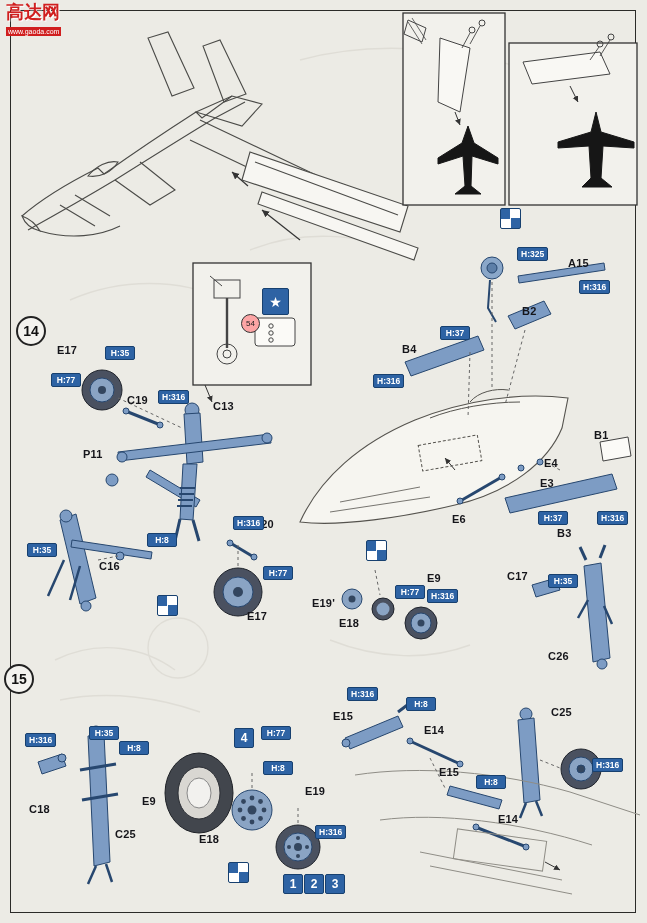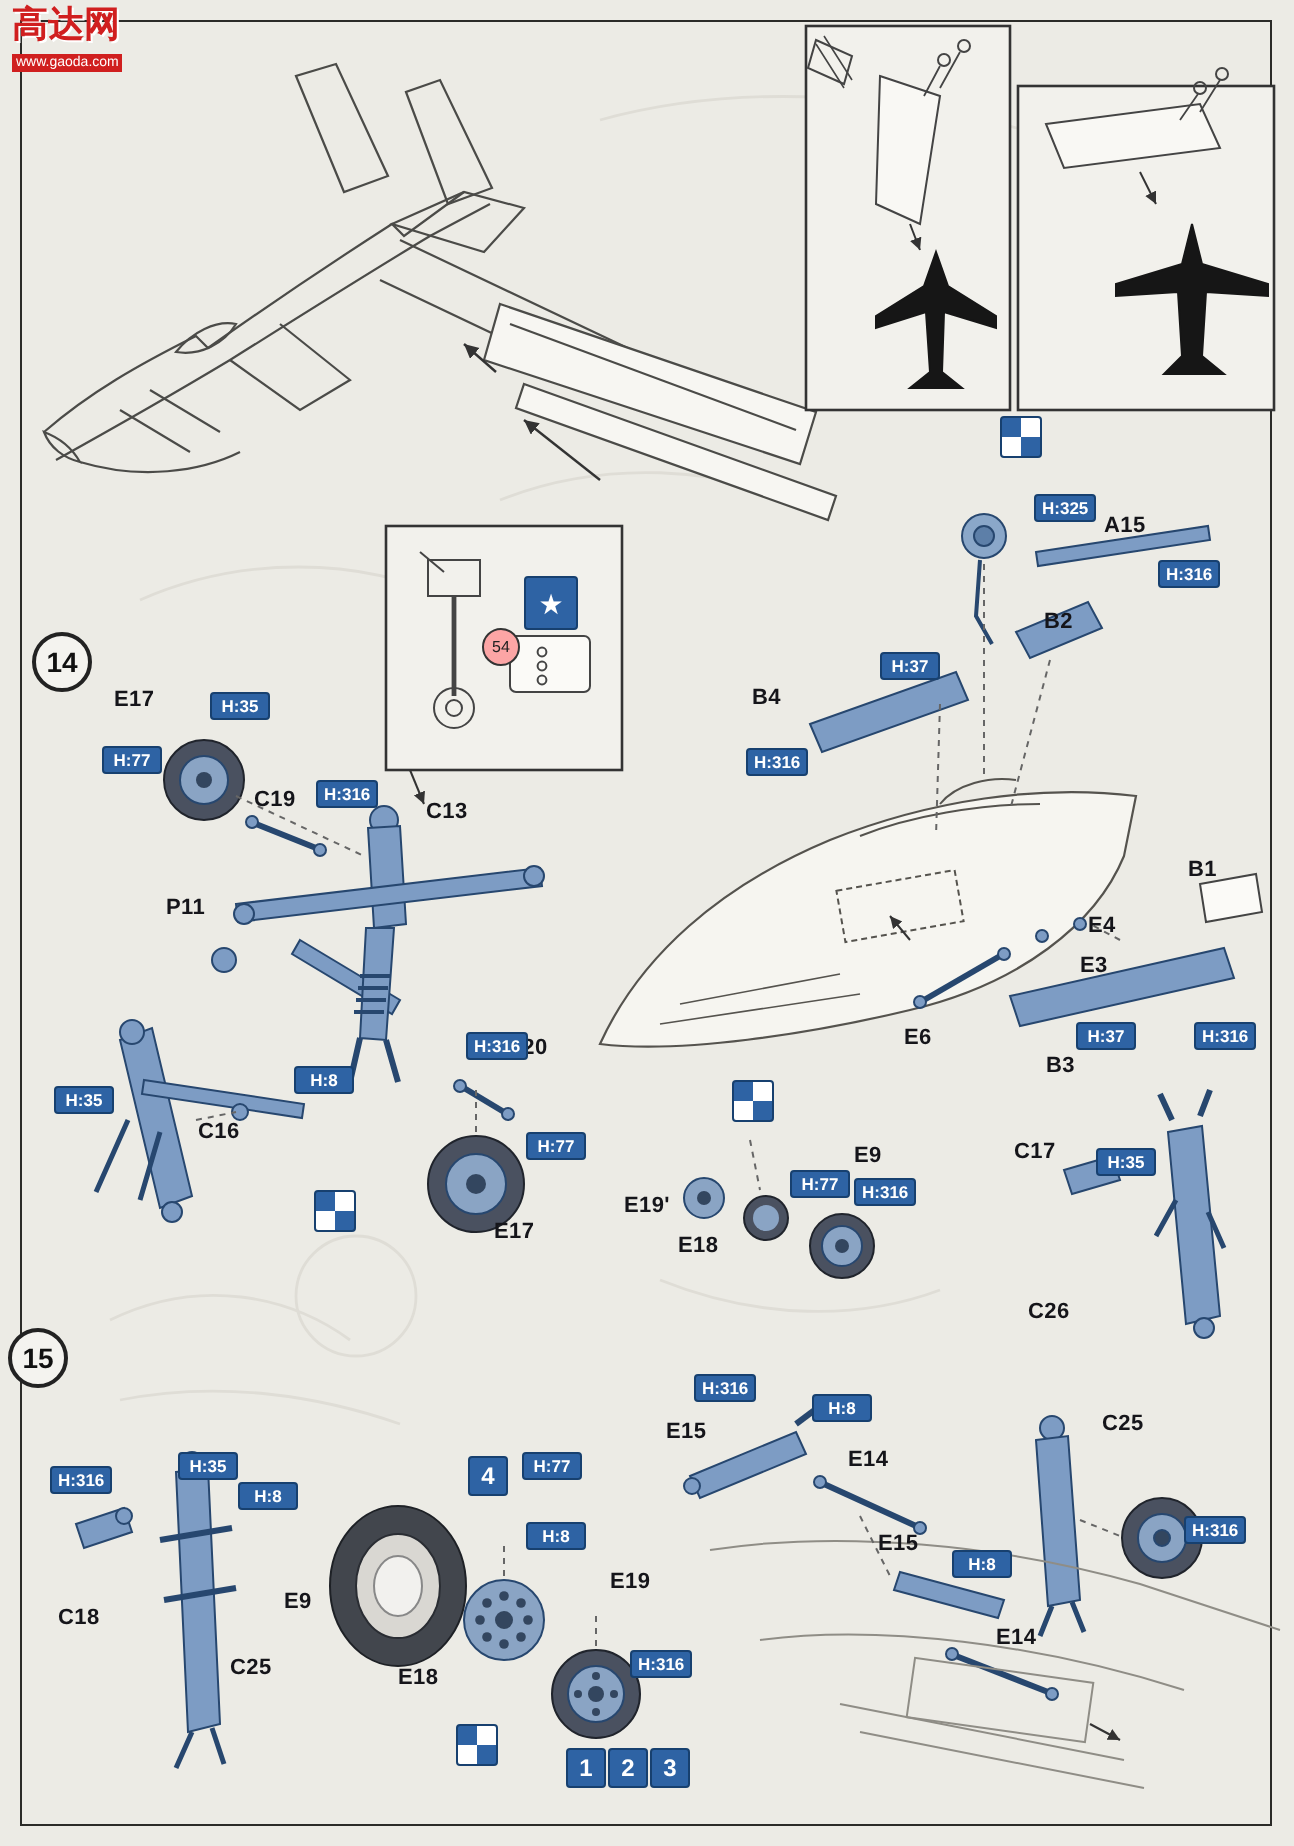--- a/index.html
+++ b/index.html
@@ -262,33 +262,33 @@
   <div class="stepc" style="left:16px;top:316px">14</div>
   <div class="stepc" style="left:4px;top:664px">15</div>
 
   <div class="pl" style="left:57px;top:344px">E17</div>
   <div class="pl" style="left:127px;top:394px">C19</div>
   <div class="pl" style="left:213px;top:400px">C13</div>
   <div class="pl" style="left:83px;top:448px">P11</div>
   <div class="pl" style="left:99px;top:560px">C16</div>
   <div class="pl" style="left:253px;top:518px">C20</div>
   <div class="pl" style="left:247px;top:610px">E17</div>
-  <div class="pl" style="left:552px;top:257px">A15</div>
+  <div class="pl" style="left:568px;top:257px">A15</div>
   <div class="pl" style="left:522px;top:305px">B2</div>
-  <div class="pl" style="left:376px;top:343px">B4</div>
+  <div class="pl" style="left:402px;top:343px">B4</div>
   <div class="pl" style="left:594px;top:429px">B1</div>
   <div class="pl" style="left:544px;top:457px">E4</div>
   <div class="pl" style="left:540px;top:477px">E3</div>
   <div class="pl" style="left:452px;top:513px">E6</div>
-  <div class="pl" style="left:523px;top:527px">B3</div>
+  <div class="pl" style="left:557px;top:527px">B3</div>
   <div class="pl" style="left:312px;top:597px">E19'</div>
   <div class="pl" style="left:339px;top:617px">E18</div>
   <div class="pl" style="left:427px;top:572px">E9</div>
   <div class="pl" style="left:507px;top:570px">C17</div>
-  <div class="pl" style="left:514px;top:650px">C26</div>
+  <div class="pl" style="left:548px;top:650px">C26</div>
   <div class="pl" style="left:29px;top:803px">C18</div>
   <div class="pl" style="left:115px;top:828px">C25</div>
   <div class="pl" style="left:142px;top:795px">E9</div>
   <div class="pl" style="left:199px;top:833px">E18</div>
   <div class="pl" style="left:305px;top:785px">E19</div>
   <div class="pl" style="left:333px;top:710px">E15</div>
   <div class="pl" style="left:424px;top:724px">E14</div>
   <div class="pl" style="left:551px;top:706px">C25</div>
   <div class="pl" style="left:439px;top:766px">E15</div>
   <div class="pl" style="left:498px;top:813px">E14</div>

